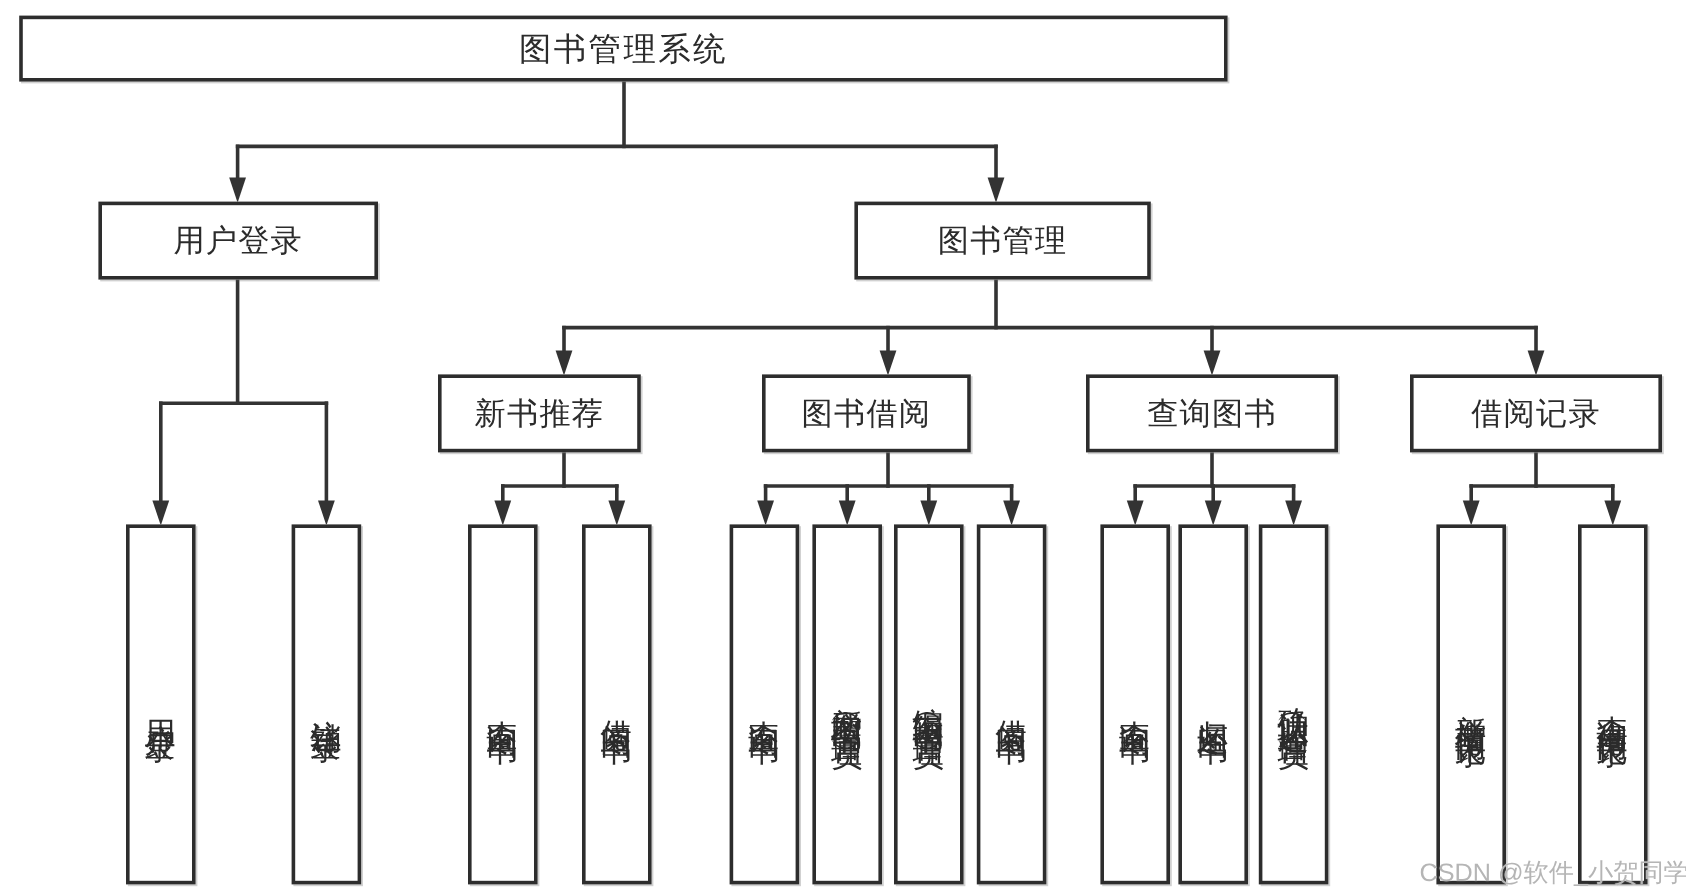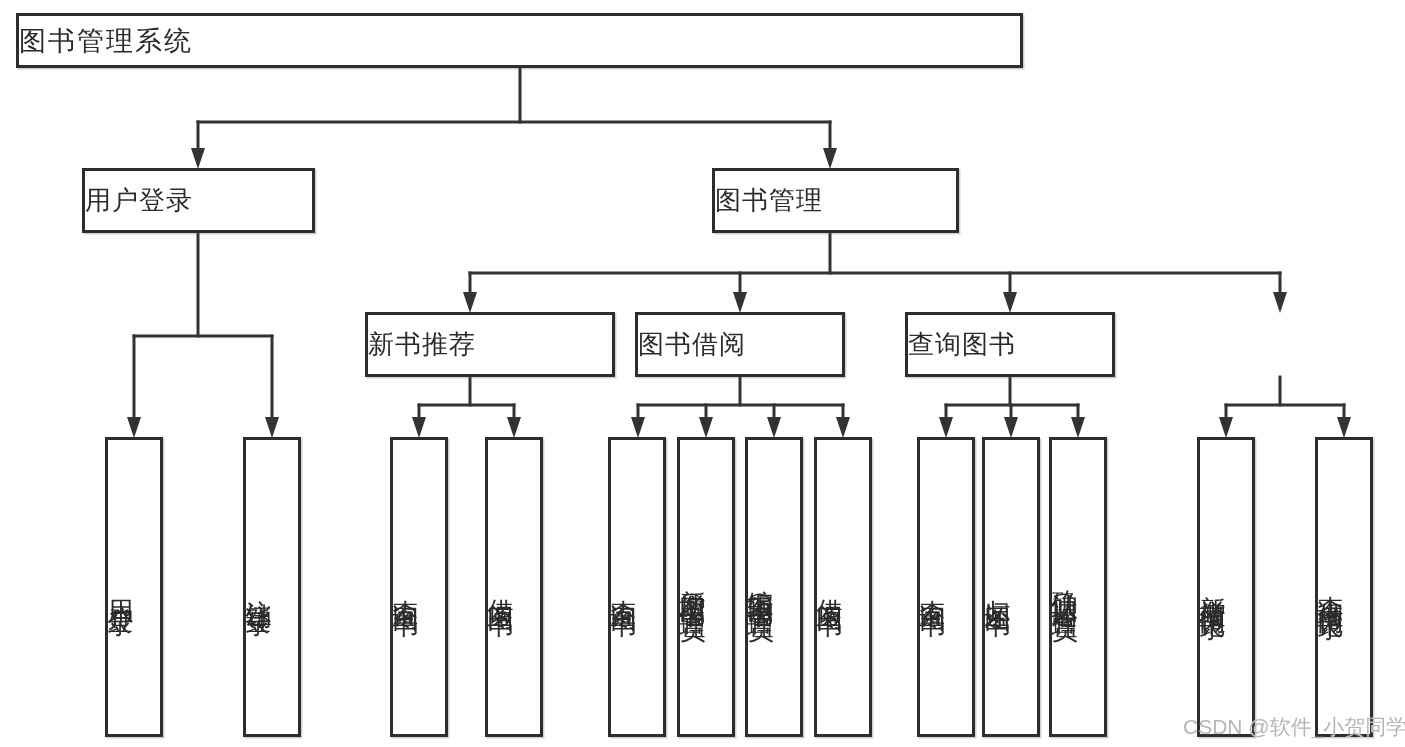--- a/index.html
+++ b/index.html
@@ -12,21 +12,21 @@
     font-family: "Liberation Sans", "DejaVu Sans", sans-serif;
   }
   .connectors { position: absolute; left: 0; top: 0; }
   .node {
     position: absolute;
     box-sizing: border-box;
     border: 3px solid #2d2d2d;
     background: #ffffff;
     display: flex;
     align-items: center;
-    justify-content: flex-start;
+    justify-content: center;
     color: #2b2b2b;
     box-shadow: 1.5px 1.5px 0 rgba(90,90,90,0.28);
   }
   .h-node { font-size: 26px; letter-spacing: 1px; }
   .root-node { font-size: 27px; letter-spacing: 2px; }
   .v-node { width: 58px; height: 300px; top: 437px; }
   .v-node .vtext {
     writing-mode: vertical-rl;
     text-orientation: mixed;
     font-size: 26px;
@@ -122,28 +122,31 @@
     <span>图书管理系统</span>
   </div>
 
   <div class="node h-node" style="left:82px; top:168px; width:233px; height:65px;">
     <span>用户登录</span>
   </div>
   <div class="node h-node" style="left:712px; top:168px; width:247px; height:65px;">
     <span>图书管理</span>
   </div>
 
-  <div class="node h-node" style="left:365px; top:312px; width:250px; height:65px;">
+  <div class="node h-node" style="left:365px; top:312px; width:169px; height:65px;">
     <span>新书推荐</span>
   </div>
-  <div class="node h-node" style="left:635px; top:312px; width:210px; height:65px;">
+  <div class="node h-node" style="left:635px; top:312px; width:174px; height:65px;">
     <span>图书借阅</span>
   </div>
   <div class="node h-node" style="left:905px; top:312px; width:210px; height:65px;">
     <span>查询图书</span>
+  </div>
+  <div class="node h-node" style="left:1175px; top:312px; width:210px; height:65px;">
+    <span>借阅记录</span>
   </div>
 
   <div class="node v-node" style="left:105px;">
     <span class="vtext">用户登录</span>
   </div>
   <div class="node v-node" style="left:243px;">
     <span class="vtext">注销登录</span>
   </div>
 
   <div class="node v-node" style="left:390px;">

